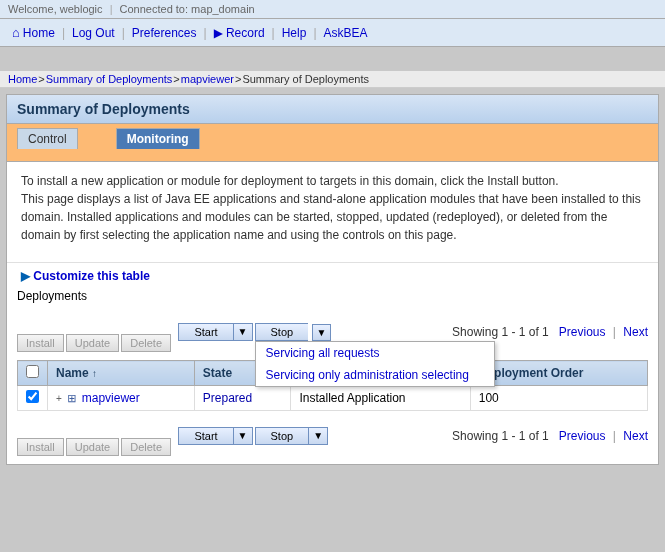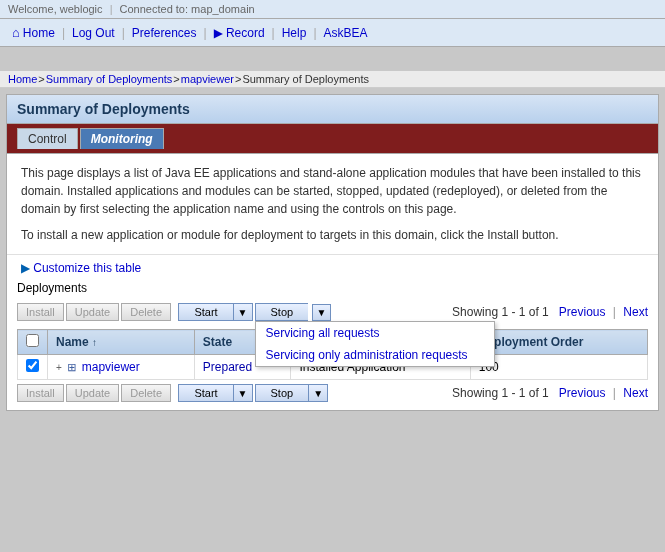--- a/index.html
+++ b/index.html
@@ -16,37 +16,37 @@
 
     .breadcrumb { padding: 2px 8px; font-size: 11px; color: #333; background: #ebebeb; border-bottom: 1px solid #ccc; margin-top: 24px; }
     .breadcrumb a { color: #0000cc; text-decoration: none; }
     .breadcrumb .sep { margin: 0 1px; }
 
     .main-content { background: #fff; margin: 6px; border: 1px solid #aaa; padding: 0; }
 
     .page-header { background: linear-gradient(to bottom, #d6e4f5, #b8d0ec); padding: 6px 10px; border-bottom: 1px solid #aaa; }
     .page-header h1 { font-size: 14px; font-weight: bold; color: #1a3a5c; }
 
-    .tabs { display: flex; padding: 4px 10px 4px; background: #7f1d1d; border-bottom: 1px solid #aaa; }
+    .tabs { display: flex; padding: 4px 10px 12px; background: #fdba74; border-bottom: 1px solid #aaa; gap: 36px; }
     .tab { padding: 3px 10px; font-size: 12px; cursor: pointer; border: 1px solid #aaa; border-bottom: none; margin-right: 2px; }
     .tab-inactive { background: #c8d8e8; color: #333; }
-    .tab-active { background: #4a7ab5; color: #fff; font-weight: bold; font-style: italic; }
+    .tab-active { background: #4a7ab5; color: #fff; font-weight: bold; }
 
     .description { padding: 10px 14px; font-size: 12px; color: #333; line-height: 1.5; border-bottom: 1px solid #e0e0e0; }
 
-    .customize-link { padding: 6px 14px; }
+    .customize-link { padding: 6px 14px; font-weight: bold; }
     .customize-link a { color: #0000cc; font-size: 12px; text-decoration: none; }
     .tri { color: #0060b0; margin-right: 3px; }
 
     .deployments-section { padding: 0 10px 8px; }
     .deployments-title { font-weight: normal; font-size: 12px; margin-bottom: 4px; }
 
     .toolbar { display: flex; align-items: center; gap: 2px; margin-bottom: 4px; padding: 4px 0; }
     .toolbar-btn { padding: 2px 8px; font-size: 11px; background: linear-gradient(to bottom, #f5f5f5, #ddd); border: 1px solid #aaa; cursor: pointer; color: #333; }
-    .toolbar-btn:disabled { color: #999; cursor: default; }
+    .toolbar-btn:disabled { color: #999; cursor: default; margin-top: 23px; }
     .split-btn { display: flex; align-items: stretch; }
     .split-main { padding: 2px 15px; font-size: 11px; background: linear-gradient(to bottom, #e8f0ff, #c8d8f0); border: 1px solid #7090c0; border-right: none; cursor: pointer; color: #000; }
     .split-arrow { padding: 2px 4px; font-size: 10px; background: linear-gradient(to bottom, #e8f0ff, #c8d8f0); border: 1px solid #7090c0; cursor: pointer; color: #000; position: relative; }
     .showing { margin-left: auto; color: #333; font-size: 12px; }
     .showing a { color: #0000cc; text-decoration: none; }
     .page-sep { margin: 0 4px; color: #999; }
 
     .dropdown-menu { position: absolute; background: #fff; border: 1px solid #aaa; z-index: 100; min-width: 240px; box-shadow: 2px 2px 4px rgba(0,0,0,0.2); }
     .dropdown-item { padding: 4px 10px; font-size: 12px; cursor: pointer; color: #0000cc; }
 
@@ -124,22 +124,22 @@
   <div class="tabs">
     <div class="tab tab-inactive">
       <span>Control</span>
     </div>
     <div class="tab tab-active">
       <span>Monitoring</span>
     </div>
   </div>
 
   <div class="description">
+    <p>To install a new application or module for deployment to targets in this domain, click the Install button.</p>
     <p style="margin-bottom:8px;">This page displays a list of Java EE applications and stand-alone application modules that have been installed to this domain. Installed applications and modules can be started, stopped, updated (redeployed), or deleted from the domain by first selecting the application name and using the controls on this page.</p>
-    <p>To install a new application or module for deployment to targets in this domain, click the Install button.</p>
   </div>
 
   <div class="customize-link">
     <a>
       <span class="tri">▶</span><span>Customize this table</span>
     </a>
   </div>
 
   <div class="deployments-section">
     <div class="deployments-title">Deployments</div>
@@ -154,21 +154,21 @@
         <button class="split-arrow">▼</button>
       </div>
       <div class="split-btn dropdown-container">
         <button class="split-main">Stop</button>
         <button class="split-arrow">▼</button>
         <div class="dropdown-menu dropdown-shown" style="top:100%; left:0;">
           <div class="dropdown-item">
             <span>Servicing all requests</span>
           </div>
           <div class="dropdown-item">
-            <span>Servicing only administration requests</span>
+            <span>Servicing only administration selecting</span>
           </div>
         </div>
       </div>
       <span class="showing">
         <span>Showing 1 - 1 of 1</span>
         &nbsp;
         <a><span>Previous</span></a>
         <span class="page-sep">|</span>
         <a><span>Next</span></a>
       </span>

